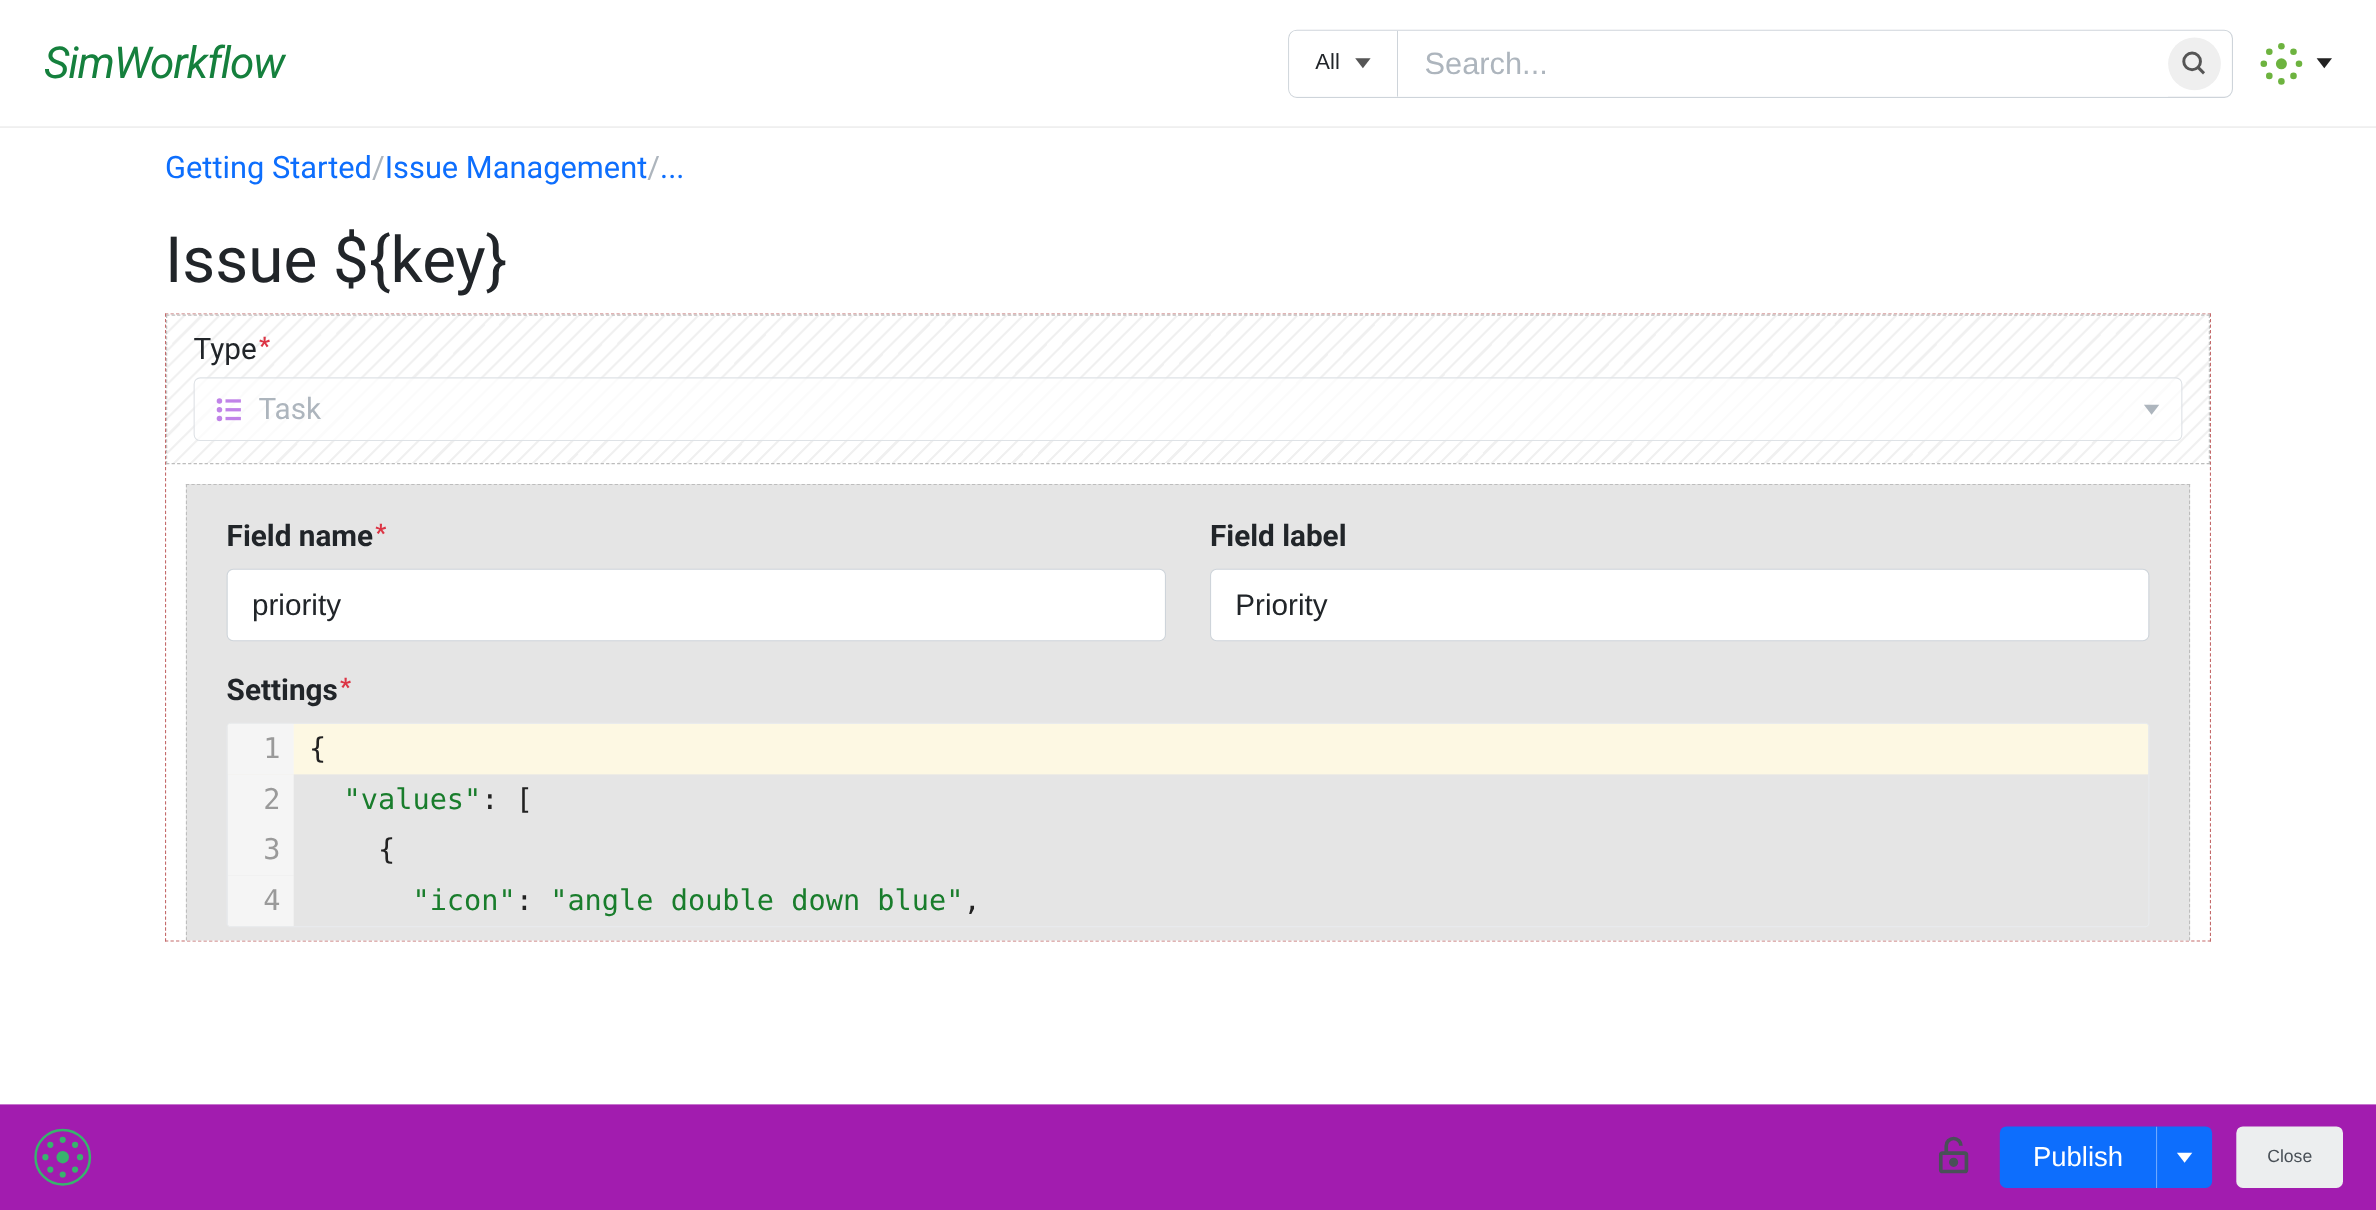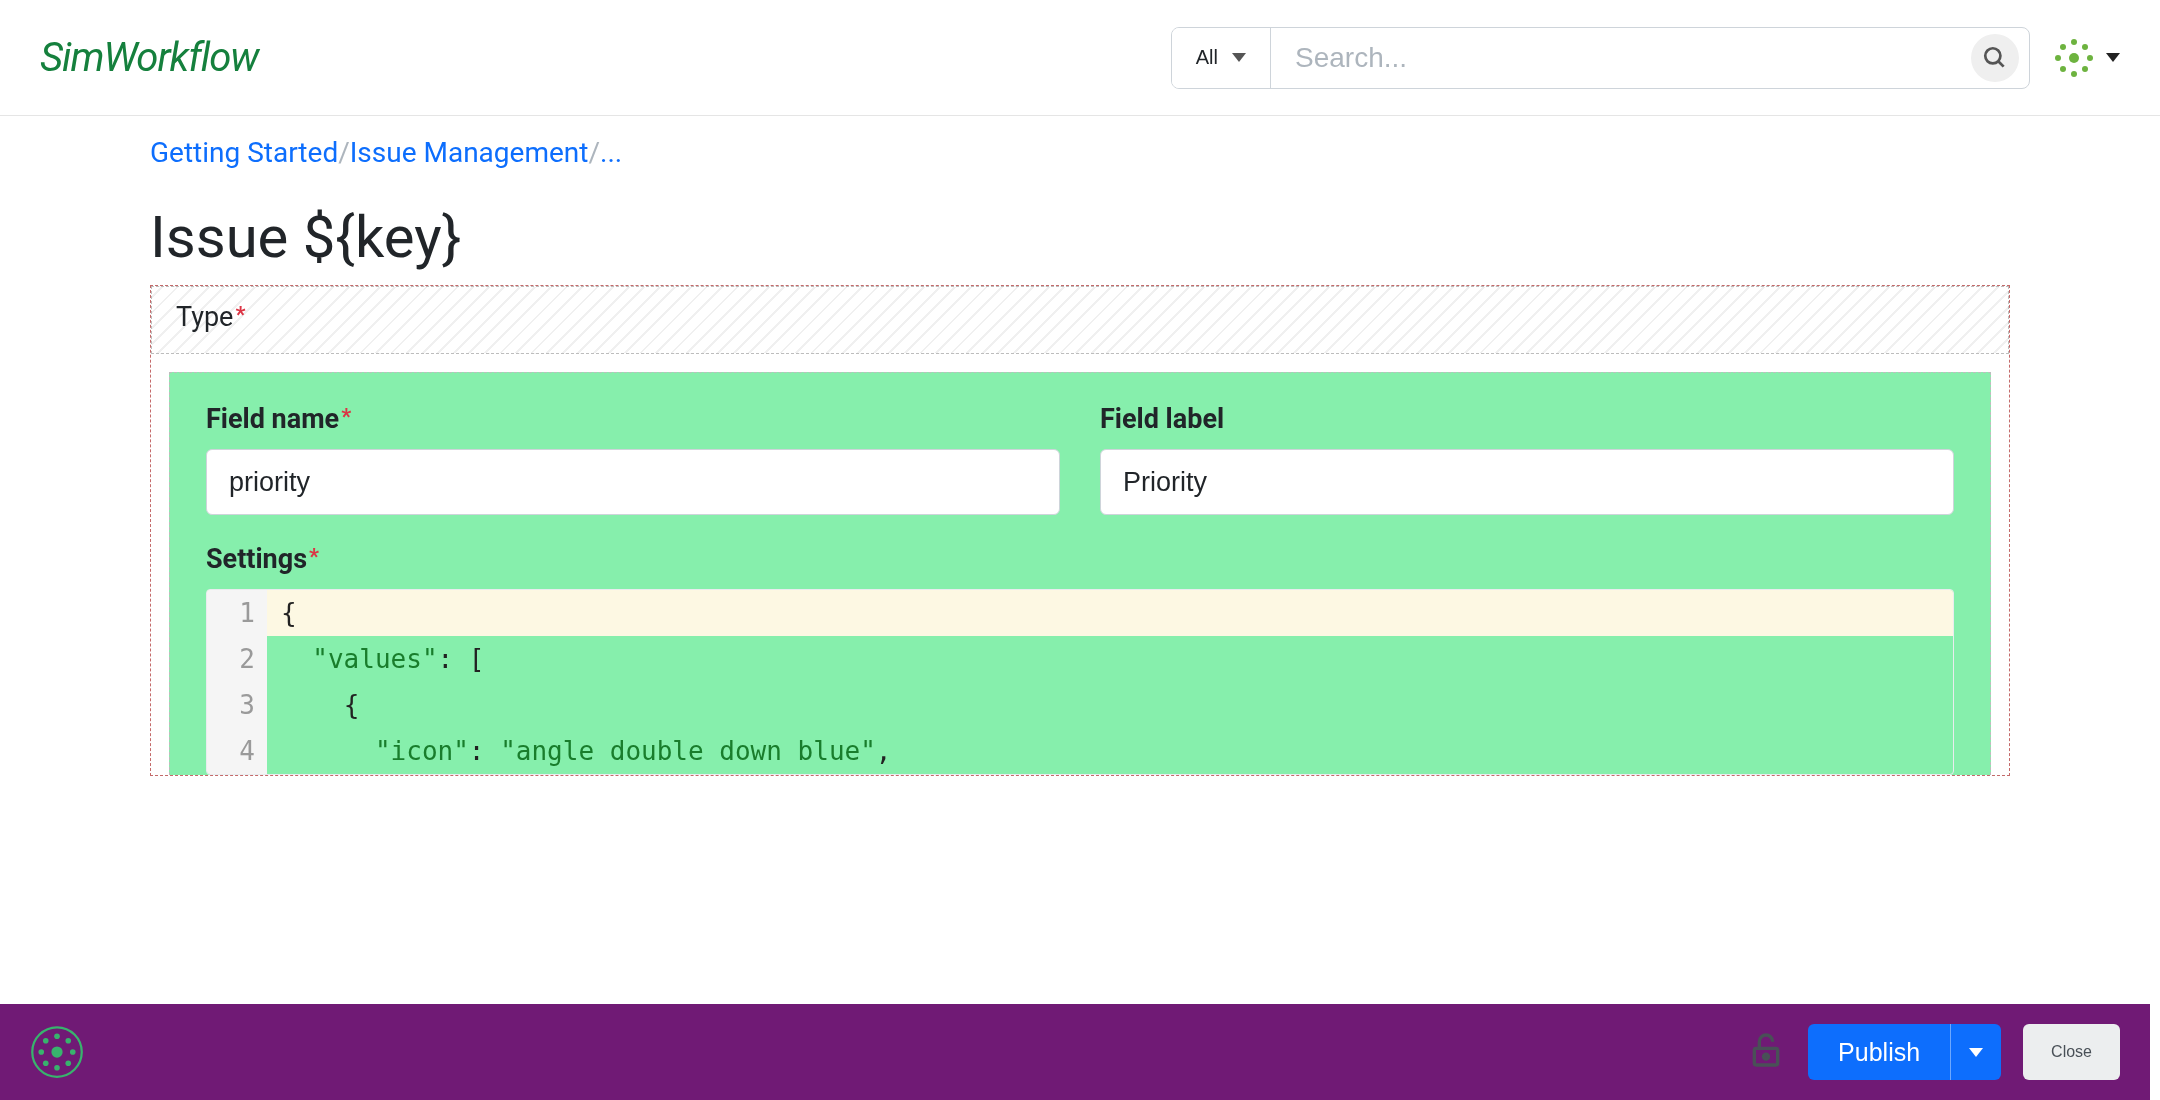--- a/index.html
+++ b/index.html
@@ -28,35 +28,35 @@
 .field-half.hatched { background: repeating-linear-gradient(-45deg, #fff 0 9px, #f0f0f0 9px 11px); }
 .field-half.selected { background: #e3f1fd; border-left: 12px solid #2ea7ff; border-right: 12px solid #2ea7ff; padding-left: 14px; padding-right: 14px; }
 .field-label { font-size: 27px; font-weight: 400; color: #212529; display: inline-block; }
 .req-star { color: #dc3545; font-size: 22px; font-weight: 700; position: relative; top: -4px; margin-left: 2px; }
 .field-select { margin-top: 10px; background: #fff; border: 1px solid #dee2e6; border-radius: 6px; height: 58px; display: flex; align-items: center; padding: 0 20px; gap: 16px; }
 .field-select.ghost { background: rgba(255,255,255,0.7); }
 .field-select .sel-text { font-size: 27px; color: #adb5bd; }
 .field-select .chev { margin-left: auto; color: #adb5bd; font-size: 18px; }
 .priority-bar { width: 24px; height: 5px; background: #f7c55f; display: inline-block; }
 
-.editor-panel { background: #86efac; border-top: 1.5px dashed #bdbdbd; border-left: 1.5px dashed #bdbdbd; border-right: 1.5px dashed #bdbdbd; margin: 18px 18px 0 18px; padding: 30px 36px 0 36px; }
+.editor-panel { background: #e5e5e5; border-top: 1.5px dashed #bdbdbd; border-left: 1.5px dashed #bdbdbd; border-right: 1.5px dashed #bdbdbd; margin: 18px 18px 0 18px; padding: 30px 36px 12px 36px; }
 .editor-row { display: flex; gap: 40px; margin-bottom: 28px; }
 .editor-col { flex: 1; }
 .e-label { font-size: 27px; font-weight: 700; color: #212529; margin-bottom: 14px; display: block; }
 .text-input { width: 100%; height: 66px; border: 1px solid #ced4da; border-radius: 6px; font-size: 27px; padding: 0 22px; color: #212529; outline: none; }
 
 .code-block { border: 1px solid #e9ecef; border-radius: 4px; overflow: hidden; font-family: "Menlo", "Consolas", monospace; font-size: 26px; line-height: 46px; }
 .code-line { display: flex; }
 .code-line.hl { background: #fdf8e3; }
 .gutter { width: 60px; text-align: right; padding-right: 12px; background: #f5f5f5; color: #9a9a9a; user-select: none; }
 .code { padding-left: 14px; white-space: pre; }
 .punc { color: #222; }
 .str { color: #197d2c; }
 
-.footer { position: absolute; bottom: 0; left: 0; right: 10px; height: 96px; background: #701a75; display: flex; align-items: center; padding: 0 30px; }
+.footer { position: absolute; bottom: 0; left: 0; right: 0; height: 96px; background: #a21caf; display: flex; align-items: center; padding: 0 30px; }
 .footer-avatar { width: 54px; height: 54px; }
 .footer-right { margin-left: auto; display: flex; align-items: center; gap: 22px; }
 .btn-publish { background: #0d6efd; color: #fff; border: none; border-radius: 6px; height: 56px; display: flex; align-items: center; font-size: 25px; cursor: pointer; overflow: hidden; }
 .btn-publish .lbl { padding: 0 30px; }
 .btn-publish .split { border-left: 1px solid rgba(255,255,255,0.4); padding: 0 18px; height: 100%; display: flex; align-items: center; }
 .btn-close { background: #eceeef; color: #495057; border: none; border-radius: 6px; height: 56px; padding: 0 28px; font-size: 16px; cursor: pointer; }
 
 .tri-down { width: 0; height: 0; border-left: 7px solid transparent; border-right: 7px solid transparent; border-top: 9px solid #555; display: inline-block; }
 .tri-down.white { border-top-color: #fff; }
 .tri-down.light { border-top-color: #adb5bd; }
@@ -110,20 +110,38 @@
     <span class="sep">/</span>
     <a href="#">...</a>
   </div>
 
   <h1 class="page-title">Issue ${key}</h1>
 
   <div class="layout-frame">
     <div class="field-row">
       <div class="field-half hatched">
         <span class="field-label">Type</span><span class="req-star">*</span>
+        <div class="field-select ghost">
+          <span class="list-icon">
+            <span>
+                <span class="dot"></span>
+                <span class="line"></span>
+              </span>
+            <span>
+                <span class="dot"></span>
+                <span class="line"></span>
+              </span>
+            <span>
+                <span class="dot"></span>
+                <span class="line"></span>
+              </span>
+          </span>
+          <span class="sel-text">Task</span>
+          <span class="chev tri-down light"></span>
+        </div>
       </div>
     </div>
 
     <div class="editor-panel">
       <div class="editor-row">
         <div class="editor-col">
           <label class="e-label"><span>Field name</span><span class="req-star">*</span></label>
           <input class="text-input" value="priority" style="">
         </div>
         <div class="editor-col">

